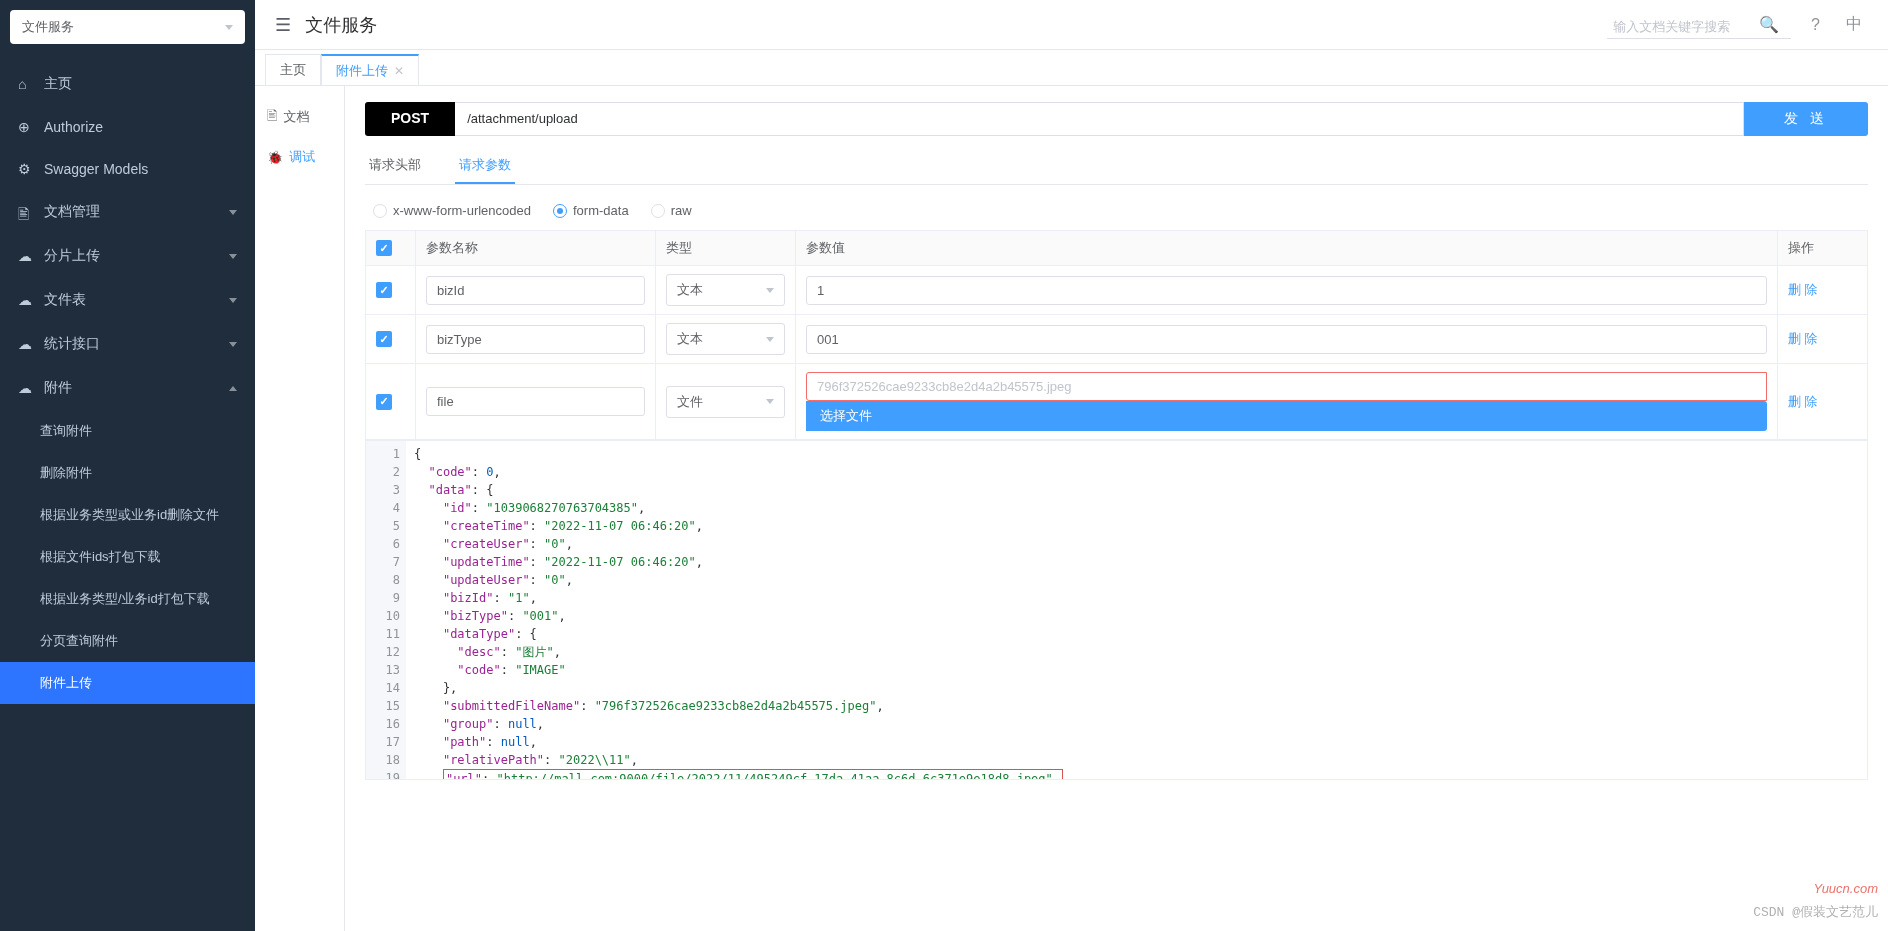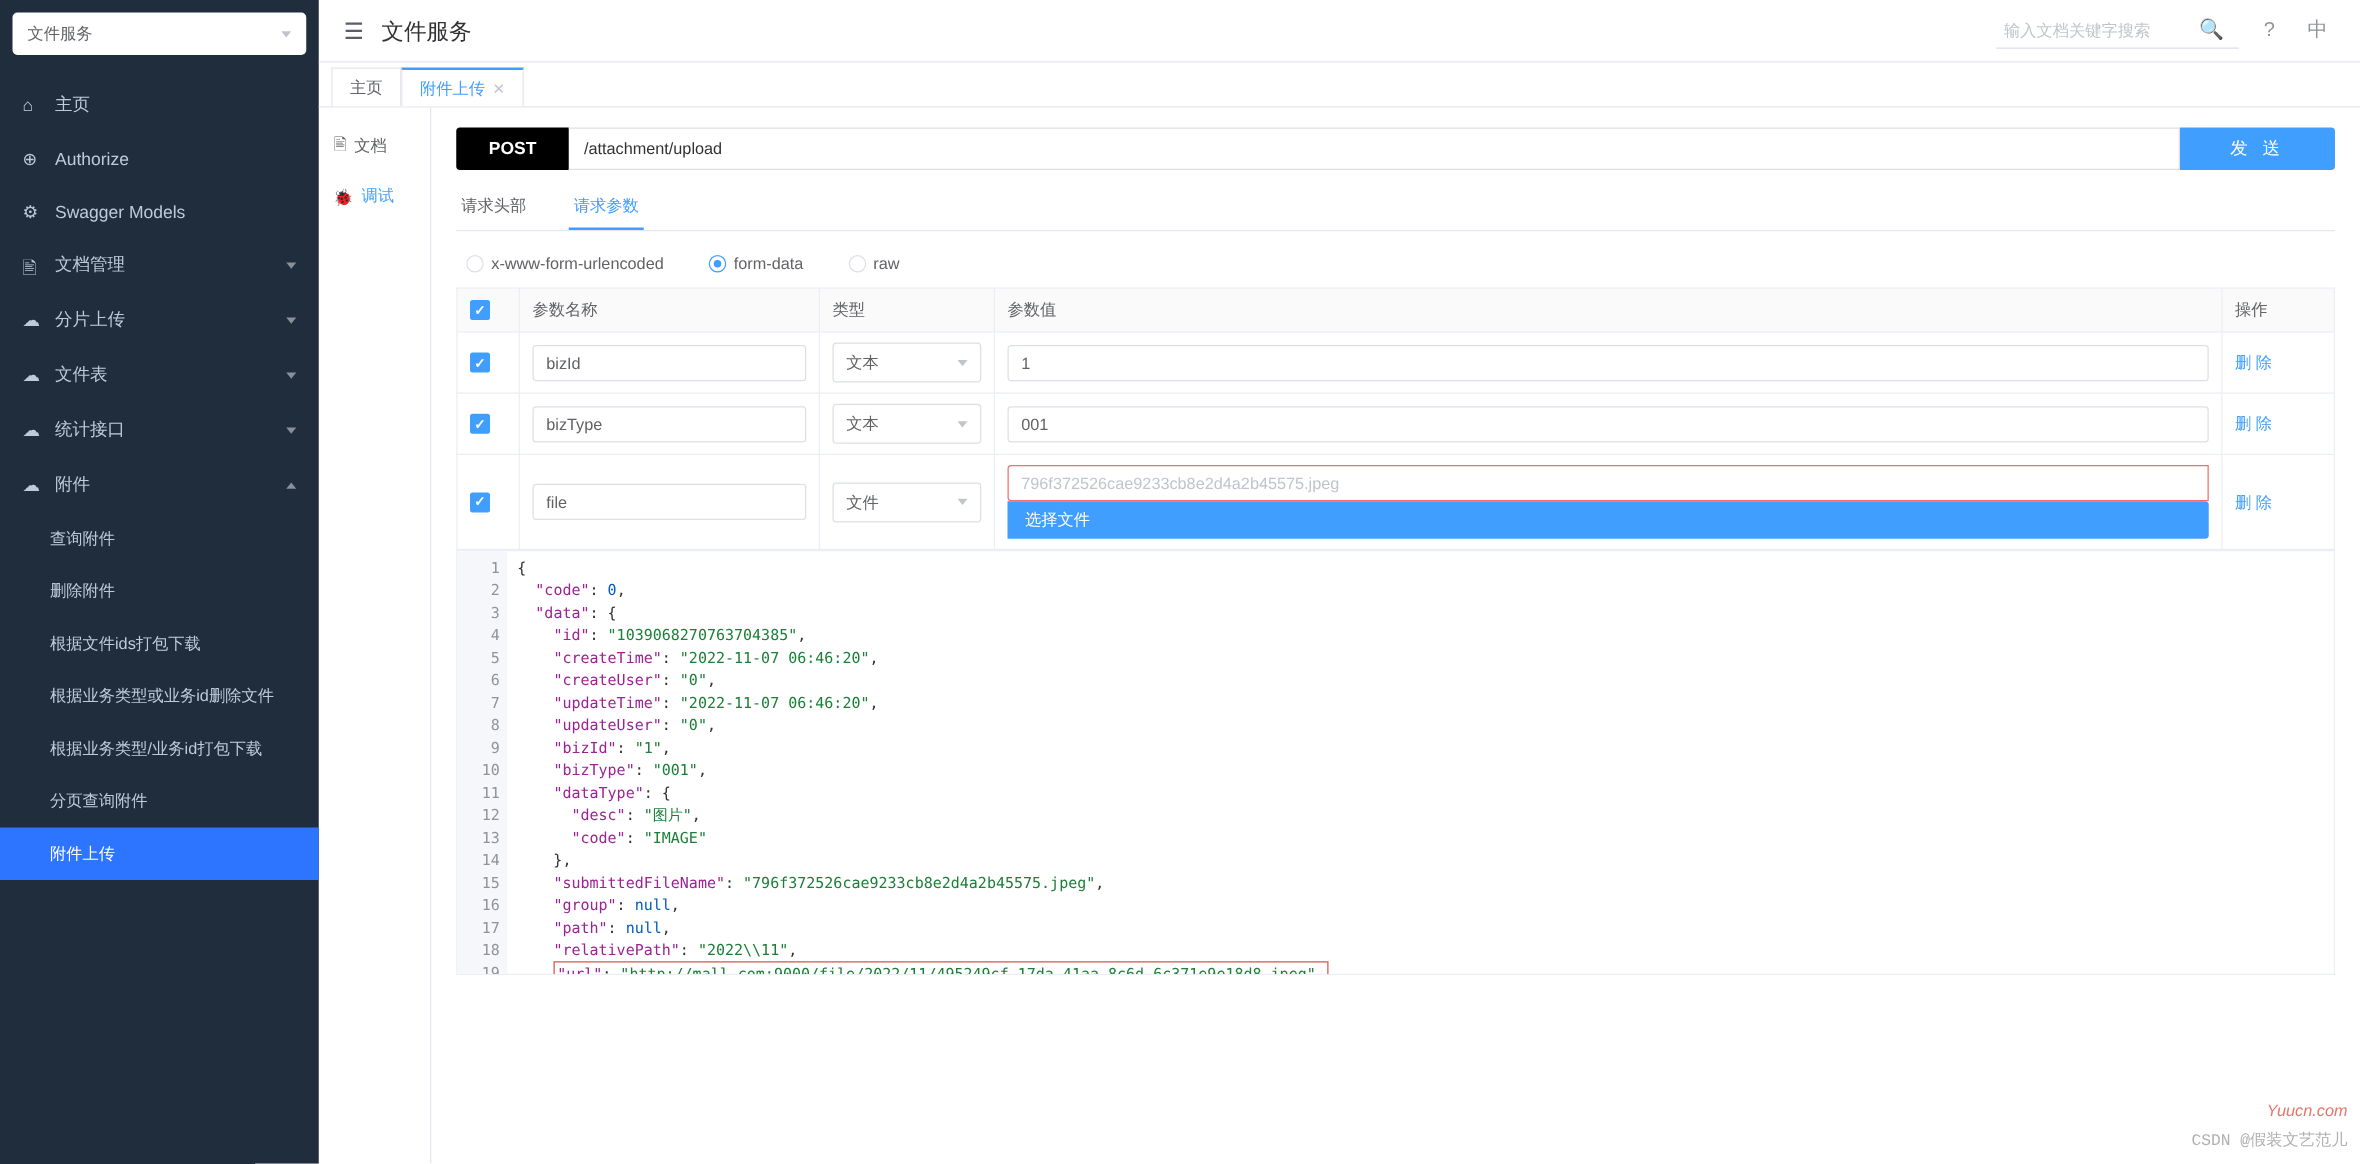--- a/index.html
+++ b/index.html
@@ -19,21 +19,21 @@
 .ico { width: 16px; height: 16px; display: inline-block; border-radius: 2px; }
 .sb-item .arrow-up, .sb-item .arrow-down { width:0;height:0;border-left:4px solid transparent;border-right:4px solid transparent;}
 .arrow-down { border-top:5px solid #8a9098;}
 .arrow-up { border-bottom:5px solid #8a9098;}
 
 .main { flex: 1; display: flex; flex-direction: column; }
 .topbar { height: 50px; display: flex; align-items: center; padding: 0 20px; border-bottom: 1px solid #e4e7ed; gap: 14px; }
 .topbar .burger { cursor: pointer; font-size:18px; color:#5a5e66;}
 .topbar h1 { font-size: 18px; font-weight: 500; flex:0 0 auto;}
 .topbar .spacer { flex: 1; }
-.search-box { display:flex; align-items:center; gap:10px; border-bottom:1px solid #dcdfe6; padding:4px 6px;}
+.search-box { display:flex; align-items:flex-end; gap:0; border-bottom:1px solid #dcdfe6; padding:4px 6px;}
 .search-box input { border:none; outline:none; font-size:13px; width:140px; color:#606266;}
 .search-box input::placeholder{color:#c0c4cc;}
 .topbar .iconbtn { color:#909399; cursor:pointer; font-size:16px; padding:0 6px;}
 
 .tabsrow { height: 36px; border-bottom: 1px solid #e4e7ed; display:flex; align-items:stretch; padding:0 10px;}
 .tab { padding:0 14px; display:flex; align-items:center; gap:6px; font-size:13px; color:#606266; border:1px solid #e4e7ed; border-bottom:none; margin-top:4px; cursor:pointer; background:#fff;}
 .tab.active { color:#409eff; border-top:2px solid #409eff;}
 .tab .x { color:#c0c4cc; font-size:12px;}
 
 .sublayout { flex:1; display:flex; overflow:hidden;}
@@ -44,21 +44,21 @@
 
 .reqbar { display:flex; gap:0; margin-bottom:12px;}
 .method { background:#000000; color:#fff; padding:8px 26px; border-radius:3px 0 0 3px; font-weight:600; font-size:14px;}
 .url { flex:1; border:1px solid #dcdfe6; padding:8px 12px; font-size:13px; color:#303133; border-left:none;}
 .send { background:#409eff; color:#fff; padding:8px 40px; border-radius:0 3px 3px 0; cursor:pointer; font-size:14px; letter-spacing:4px;}
 
 .subtabs { display:flex; gap:30px; border-bottom:1px solid #e4e7ed; margin-bottom:12px;}
 .subtab { padding:8px 4px; font-size:13px; color:#606266; cursor:pointer; border-bottom:2px solid transparent;}
 .subtab.active { color:#409eff; border-bottom-color:#409eff;}
 
-.radios { display:flex; align-items:center; gap:36px; padding:6px 8px 12px;}
+.radios { display:flex; align-items:center; gap:22px; padding:6px 8px 12px;}
 .radio { display:flex; align-items:center; gap:6px; font-size:13px; color:#606266; cursor:pointer;}
 .radio .circ { width:14px; height:14px; border-radius:50%; border:1px solid #dcdfe6; display:flex; align-items:center; justify-content:center;}
 .radio.sel .circ { border-color:#409eff;}
 .radio.sel .circ::after { content:""; width:6px; height:6px; border-radius:50%; background:#409eff;}
 
 .ptable { width:100%; border:1px solid #ebeef5; border-collapse:collapse;}
 .ptable th, .ptable td { border:1px solid #ebeef5; padding:8px 10px; text-align:left; font-size:13px; font-weight:normal; color:#606266;}
 .ptable th { background:#fafafa;}
 .chk { width:16px; height:16px; border-radius:2px; background:#409eff; display:flex; align-items:center; justify-content:center; cursor:pointer;}
 .chk::after { content:"✓"; color:#fff; font-size:11px; font-weight:bold;}
@@ -145,22 +145,22 @@
       <li class="sb-item has-sub">
           <span class="left">
             <span class="ico">☁</span>
             <span>附件</span>
           </span>
           <span class="arrow-up"></span>
         </li>
       <ul class="sb-sub">
         <li class="sb-child">查询附件</li>
         <li class="sb-child">删除附件</li>
+        <li class="sb-child">根据业务类型或业务id删除文件</li>
         <li class="sb-child">根据文件ids打包下载</li>
-        <li class="sb-child">根据业务类型或业务id删除文件</li>
         <li class="sb-child">根据业务类型/业务id打包下载</li>
         <li class="sb-child">分页查询附件</li>
         <li class="sb-child active">附件上传</li>
       </ul>
     </ul>
   </nav>
 
   <div class="main">
     <div class="topbar">
       <span class="burger">☰</span>

